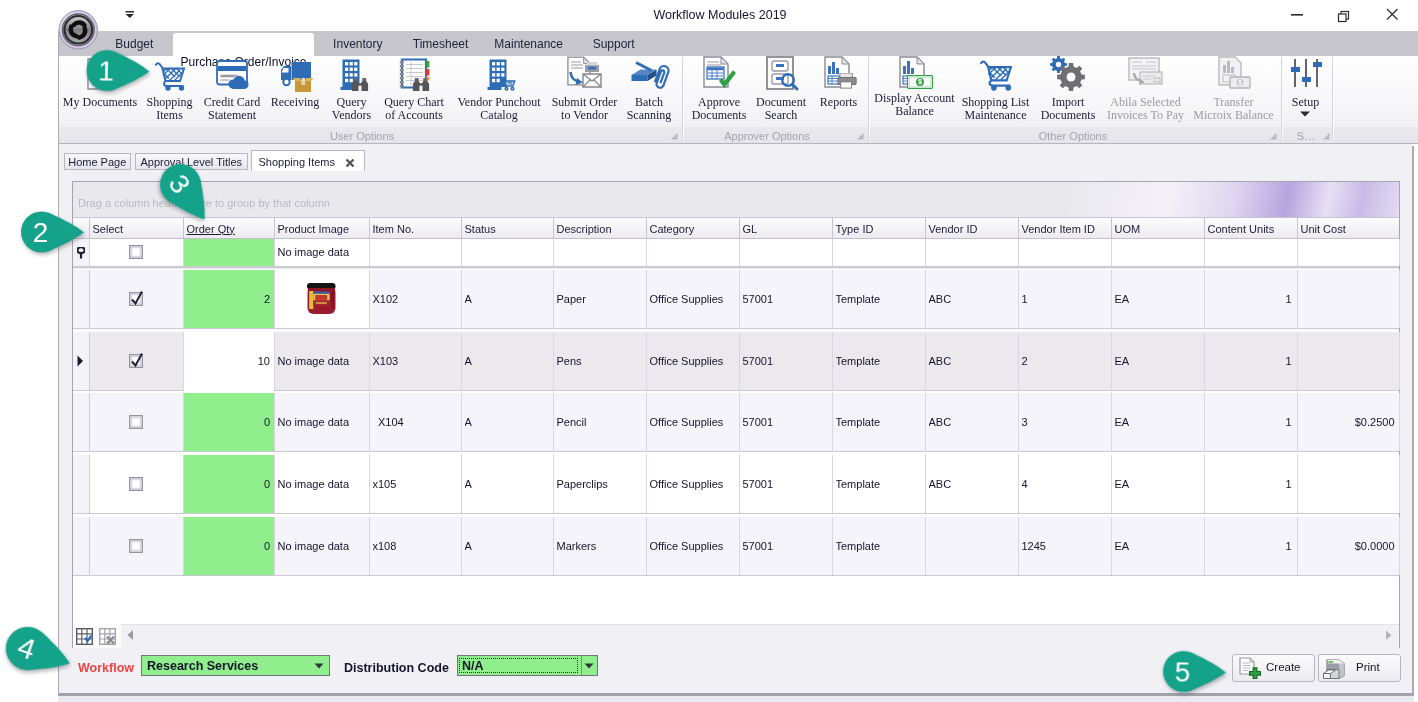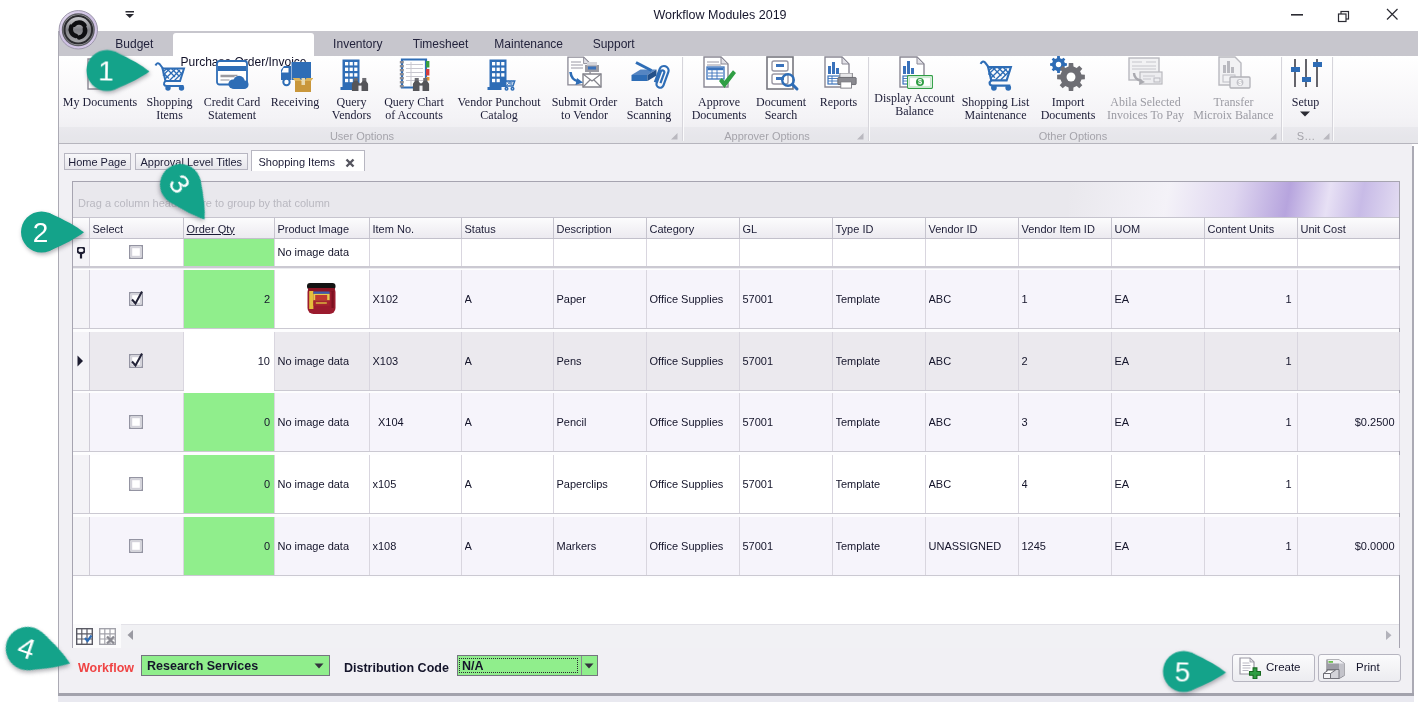--- a/index.html
+++ b/index.html
@@ -593,21 +593,20 @@
       <rect x="2.6" y="2.6" width="8.8" height="8.8" fill="#fff" stroke="#d4d3db" stroke-width="1.2"></rect>
     </svg>
 <div class="cell num" style="left:183.5px;top:516.8px;width:86.5px;line-height:58px;">0</div>
 <div class="cell" style="left:277.5px;top:516.8px;line-height:58px;">No image data</div>
 <div class="cell" style="left:372.5px;top:516.8px;line-height:58px;">x108</div>
 <div class="cell" style="left:464.5px;top:516.8px;line-height:58px;">A</div>
 <div class="cell" style="left:556.5px;top:516.8px;line-height:58px;">Markers</div>
 <div class="cell" style="left:649.5px;top:516.8px;line-height:58px;">Office Supplies</div>
 <div class="cell" style="left:742.5px;top:516.8px;line-height:58px;">57001</div>
 <div class="cell" style="left:835.5px;top:516.8px;line-height:58px;">Template</div>
-<div class="cell" style="left:928.5px;top:516.8px;line-height:58px;">UNASSIGNED</div>
 <div class="cell" style="left:1021.5px;top:516.8px;line-height:58px;">1245</div>
 <div class="cell" style="left:1114.5px;top:516.8px;line-height:58px;">EA</div>
 <div class="cell num" style="left:1204.5px;top:516.8px;width:87px;line-height:58px;">1</div>
 <div class="cell num" style="left:1297.5px;top:516.8px;width:97.0px;line-height:58px;">$0.0000</div>
 <div class="vline" style="left:182.5px;top:516.8px;height:58px;"></div>
 <div class="vline" style="left:273.5px;top:516.8px;height:58px;"></div>
 <div class="vline" style="left:368.5px;top:516.8px;height:58px;"></div>
 <div class="vline" style="left:460.5px;top:516.8px;height:58px;"></div>
 <div class="vline" style="left:552.5px;top:516.8px;height:58px;"></div>
 <div class="vline" style="left:645.5px;top:516.8px;height:58px;"></div>

